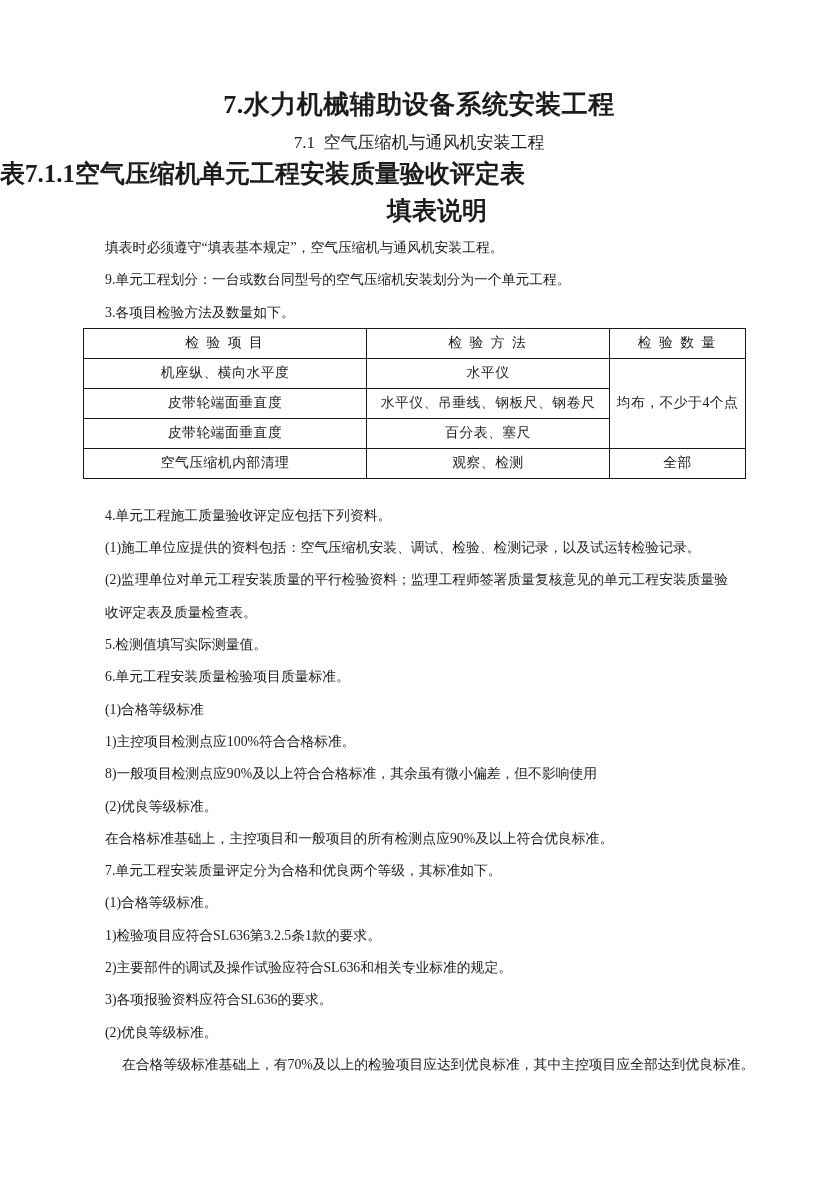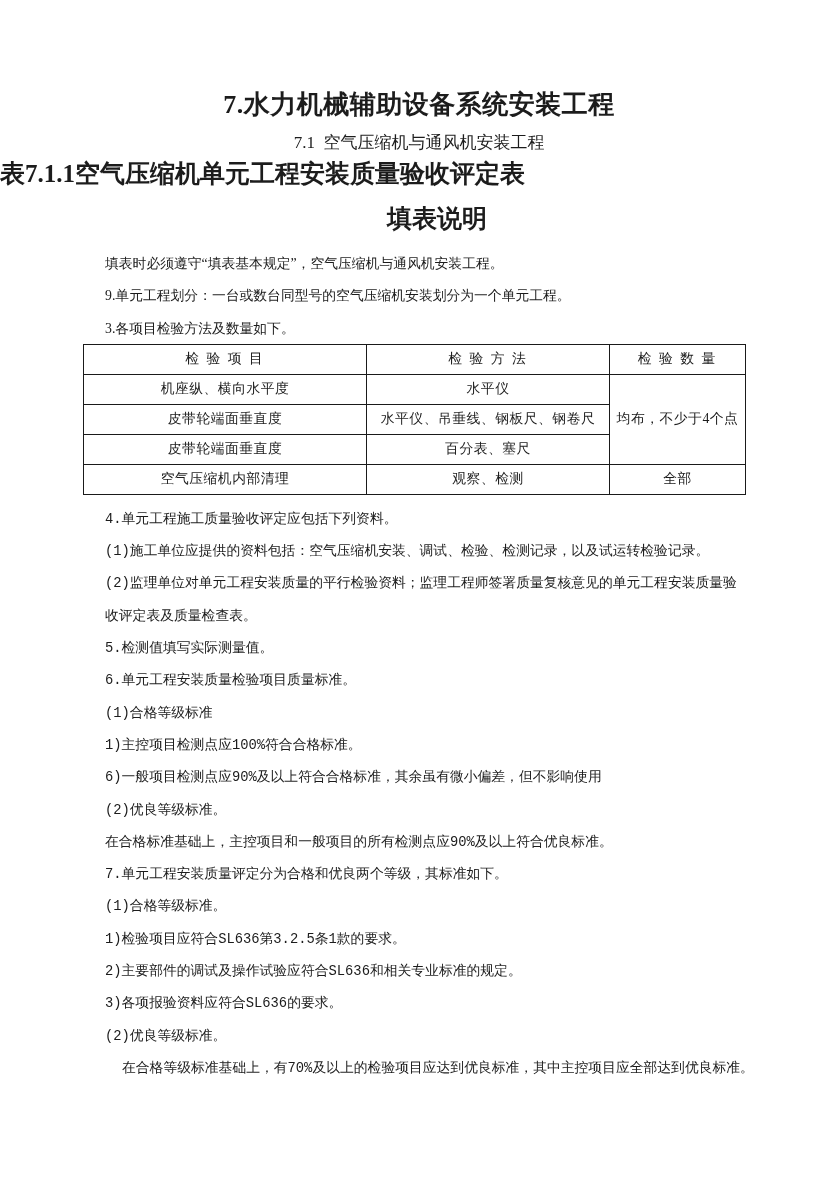--- a/index.html
+++ b/index.html
@@ -32,21 +32,21 @@
     line-height: 22px;
     white-space: pre;
   }
   .table-title {
     margin: 5px 0 0 0;
     font-size: 25px;
     font-weight: bold;
     line-height: 30px;
   }
   .table-subtitle {
-    margin: 16px;
+    margin: 8px;
     text-align: center;
     font-size: 25px;
     font-weight: bold;
     line-height: 27px;
     padding-left: 36px;
   }
   .body-text {
     margin: 5px 0 0 105px;
     font-size: 13.8px;
     line-height: 32.3px;
@@ -75,22 +75,21 @@
     letter-spacing: 0.5px;
   }
   table.inspection th {
     letter-spacing: 2px;
     white-space: pre;
   }
   .col-item { width: 283px; }
   .col-method { width: 243px; }
   .col-qty { width: 136px; }
   .notes {
-    margin-top: 9px;
-    font-family: Liberation Mono, monospace;
+    margin-top: 21px;
   }
 </style>
 </head>
 <body>
 
 <div class="page">
 
   <h1 class="chapter-title">7.水力机械辅助设备系统安装工程</h1>
   <h2 class="section-title">7.1  空气压缩机与通风机安装工程</h2>
   <h1 class="table-title">表7.1.1空气压缩机单元工程安装质量验收评定表</h1>
@@ -137,21 +136,21 @@
 
   <div class="body-text notes">
     <div class="line">4.单元工程施工质量验收评定应包括下列资料。</div>
     <div class="line">(1)施工单位应提供的资料包括：空气压缩机安装、调试、检验、检测记录，以及试运转检验记录。</div>
     <div class="line">(2)监理单位对单元工程安装质量的平行检验资料；监理工程师签署质量复核意见的单元工程安装质量验</div>
     <div class="line">收评定表及质量检查表。</div>
     <div class="line">5.检测值填写实际测量值。</div>
     <div class="line">6.单元工程安装质量检验项目质量标准。</div>
     <div class="line">(1)合格等级标准</div>
     <div class="line">1)主控项目检测点应100%符合合格标准。</div>
-    <div class="line">6)一般项目检测点应90%及以上符合合格标准，其余虽有微小偏差，但不影响使用</div>
+    <div class="line">8)一般项目检测点应90%及以上符合合格标准，其余虽有微小偏差，但不影响使用</div>
     <div class="line">(2)优良等级标准。</div>
     <div class="line">在合格标准基础上，主控项目和一般项目的所有检测点应90%及以上符合优良标准。</div>
     <div class="line">7.单元工程安装质量评定分为合格和优良两个等级，其标准如下。</div>
     <div class="line">(1)合格等级标准。</div>
     <div class="line">1)检验项目应符合SL636第3.2.5条1款的要求。</div>
     <div class="line">2)主要部件的调试及操作试验应符合SL636和相关专业标准的规定。</div>
     <div class="line">3)各项报验资料应符合SL636的要求。</div>
     <div class="line">(2)优良等级标准。</div>
     <div class="line indent">在合格等级标准基础上，有70%及以上的检验项目应达到优良标准，其中主控项目应全部达到优良标准。</div>
   </div>

